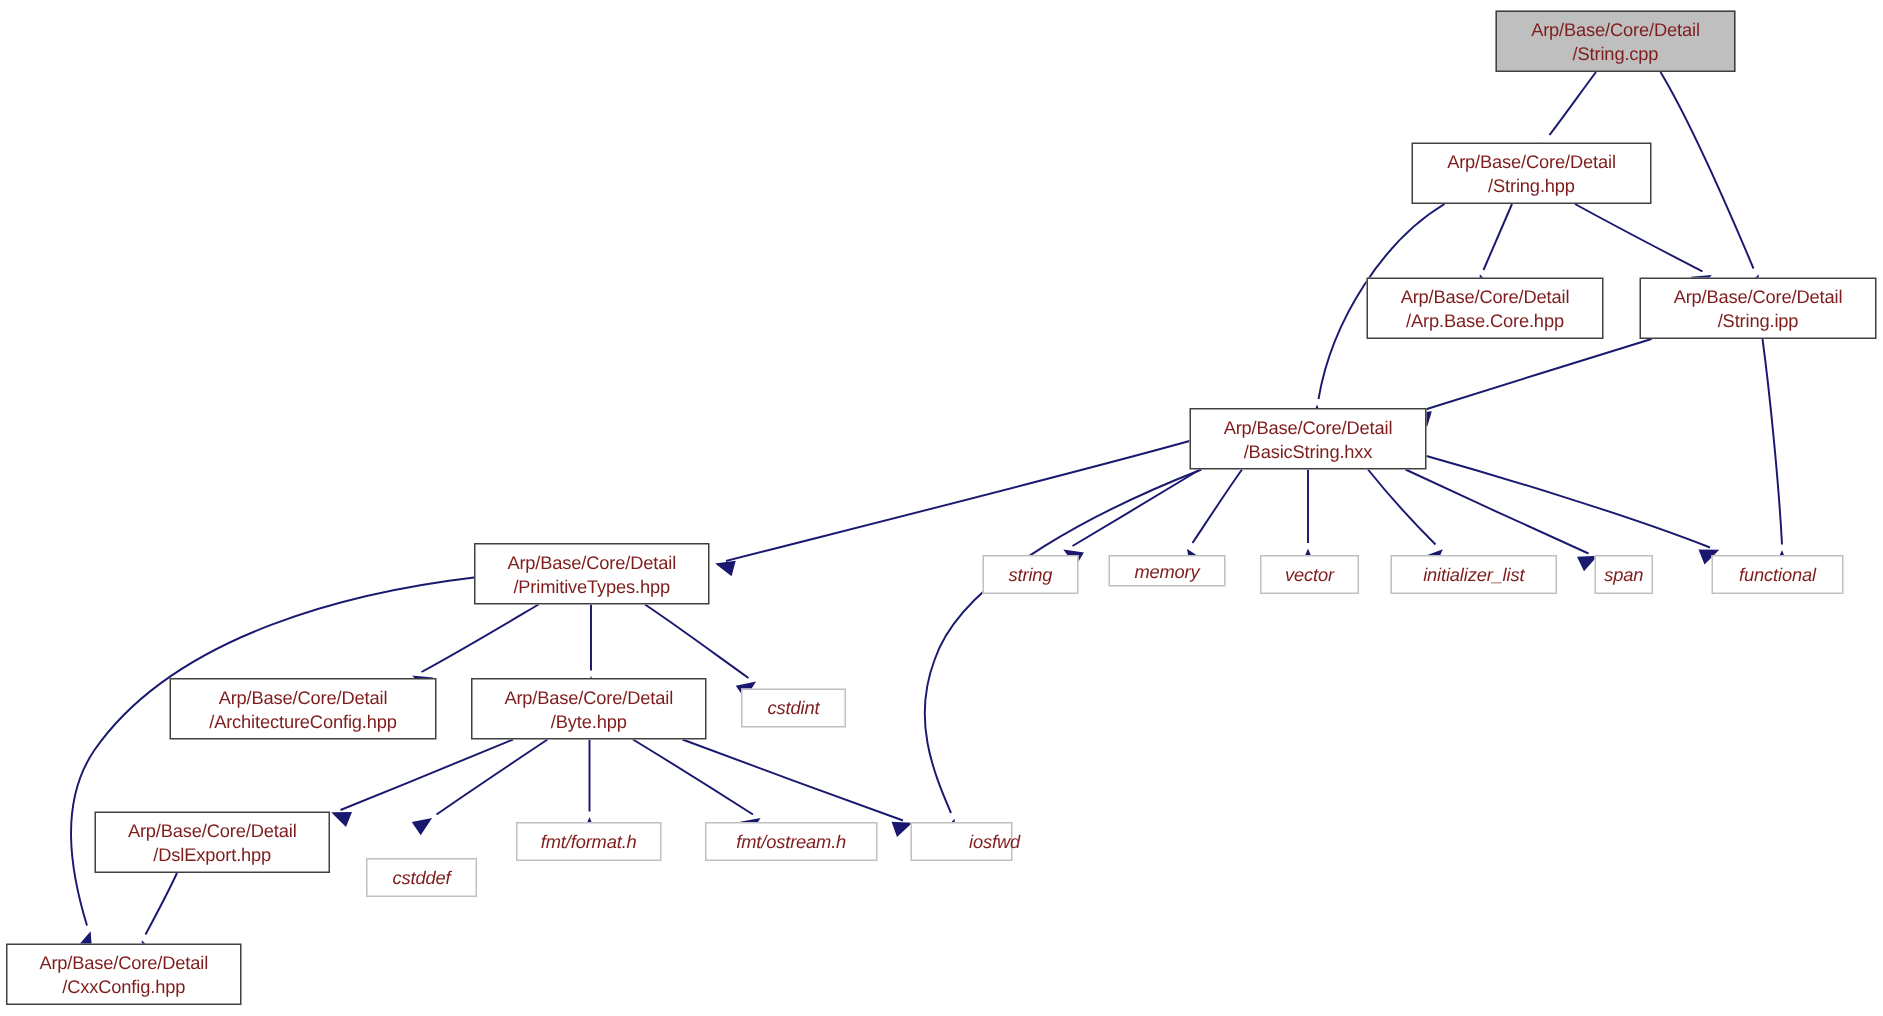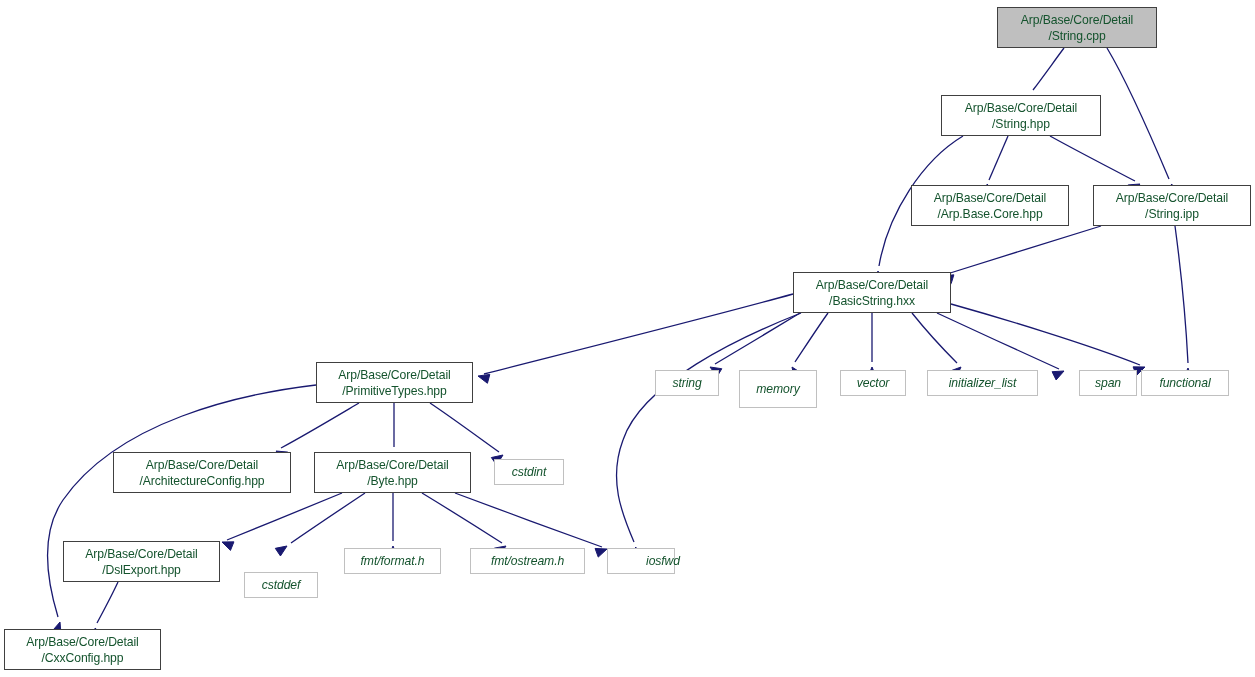--- a/index.html
+++ b/index.html
@@ -27,21 +27,21 @@
   .node-box {
     position: absolute;
     box-sizing: border-box;
     display: flex;
     flex-direction: column;
     align-items: center;
     justify-content: center;
     text-align: center;
     font-size: 12.2px;
     line-height: 16px;
-    color: #14532d;
+    color: #7f1d1d;
     background: #ffffff;
     white-space: pre;
     letter-spacing: -0.1px;
   }
   .node-box .node-line {
     display: block;
   }
   .type-root {
     background: #bfbfbf;
     border: 1.4px solid #404040;
@@ -123,24 +123,24 @@
       <polygon points="95,628 103.81781669951629,636.0253416533959 95.47978505877911,639.9134296614103" class="edge-head"></polygon>
     </svg>
   <div id="nodes-layer">
       <div class="node-box type-root" style="left: 997px; top: 7px; width: 160px; height: 41px;"><span class="node-line">Arp/Base/Core/Detail</span><span class="node-line">/String.cpp</span></div>
       <div class="node-box type-local" style="left: 941px; top: 95px; width: 160px; height: 41px;"><span class="node-line">Arp/Base/Core/Detail</span><span class="node-line">/String.hpp</span></div>
       <div class="node-box type-local" style="left: 911px; top: 185px; width: 158px; height: 41px;"><span class="node-line">Arp/Base/Core/Detail</span><span class="node-line">/Arp.Base.Core.hpp</span></div>
       <div class="node-box type-local" style="left: 1093px; top: 185px; width: 158px; height: 41px;"><span class="node-line">Arp/Base/Core/Detail</span><span class="node-line">/String.ipp</span></div>
       <div class="node-box type-local" style="left: 793px; top: 272px; width: 158px; height: 41px;"><span class="node-line">Arp/Base/Core/Detail</span><span class="node-line">/BasicString.hxx</span></div>
       <div class="node-box type-local" style="left: 316px; top: 362px; width: 157px; height: 41px;"><span class="node-line">Arp/Base/Core/Detail</span><span class="node-line">/PrimitiveTypes.hpp</span></div>
       <div class="node-box type-system" style="left: 655px; top: 370px; width: 64px; height: 26px;"><span class="node-line">string</span></div>
-      <div class="node-box type-system" style="left: 739px; top: 370px; width: 78px; height: 38px;"><span class="node-line">memory</span></div>
+      <div class="node-box type-system" style="left: 739px; top: 370px; width: 78px; height: 21px;"><span class="node-line">memory</span></div>
       <div class="node-box type-system" style="left: 840px; top: 370px; width: 66px; height: 26px;"><span class="node-line">vector</span></div>
       <div class="node-box type-system" style="left: 927px; top: 370px; width: 111px; height: 26px;"><span class="node-line">initializer_list</span></div>
-      <div class="node-box type-system" style="left: 1063px; top: 370px; width: 58px; height: 26px; margin-left: 16px;"><span class="node-line">span</span></div>
+      <div class="node-box type-system" style="left: 1063px; top: 370px; width: 39px; height: 26px;"><span class="node-line">span</span></div>
       <div class="node-box type-system" style="left: 1141px; top: 370px; width: 88px; height: 26px;"><span class="node-line">functional</span></div>
       <div class="node-box type-local" style="left: 113px; top: 452px; width: 178px; height: 41px;"><span class="node-line">Arp/Base/Core/Detail</span><span class="node-line">/ArchitectureConfig.hpp</span></div>
       <div class="node-box type-local" style="left: 314px; top: 452px; width: 157px; height: 41px;"><span class="node-line">Arp/Base/Core/Detail</span><span class="node-line">/Byte.hpp</span></div>
       <div class="node-box type-system" style="left: 494px; top: 459px; width: 70px; height: 26px;"><span class="node-line">cstdint</span></div>
       <div class="node-box type-local" style="left: 63px; top: 541px; width: 157px; height: 41px;"><span class="node-line">Arp/Base/Core/Detail</span><span class="node-line">/DslExport.hpp</span></div>
       <div class="node-box type-system" style="left: 244px; top: 548px; width: 74px; height: 26px; margin-top: 24px;"><span class="node-line">cstddef</span></div>
       <div class="node-box type-system" style="left: 344px; top: 548px; width: 97px; height: 26px;"><span class="node-line">fmt/format.h</span></div>
       <div class="node-box type-system" style="left: 470px; top: 548px; width: 115px; height: 26px;"><span class="node-line">fmt/ostream.h</span></div>
       <div class="node-box type-system" style="left: 607px; top: 548px; width: 68px; height: 26px; padding-left: 44px;"><span class="node-line">iosfwd</span></div>
       <div class="node-box type-local" style="left: 4px; top: 629px; width: 157px; height: 41px;"><span class="node-line">Arp/Base/Core/Detail</span><span class="node-line">/CxxConfig.hpp</span></div>

